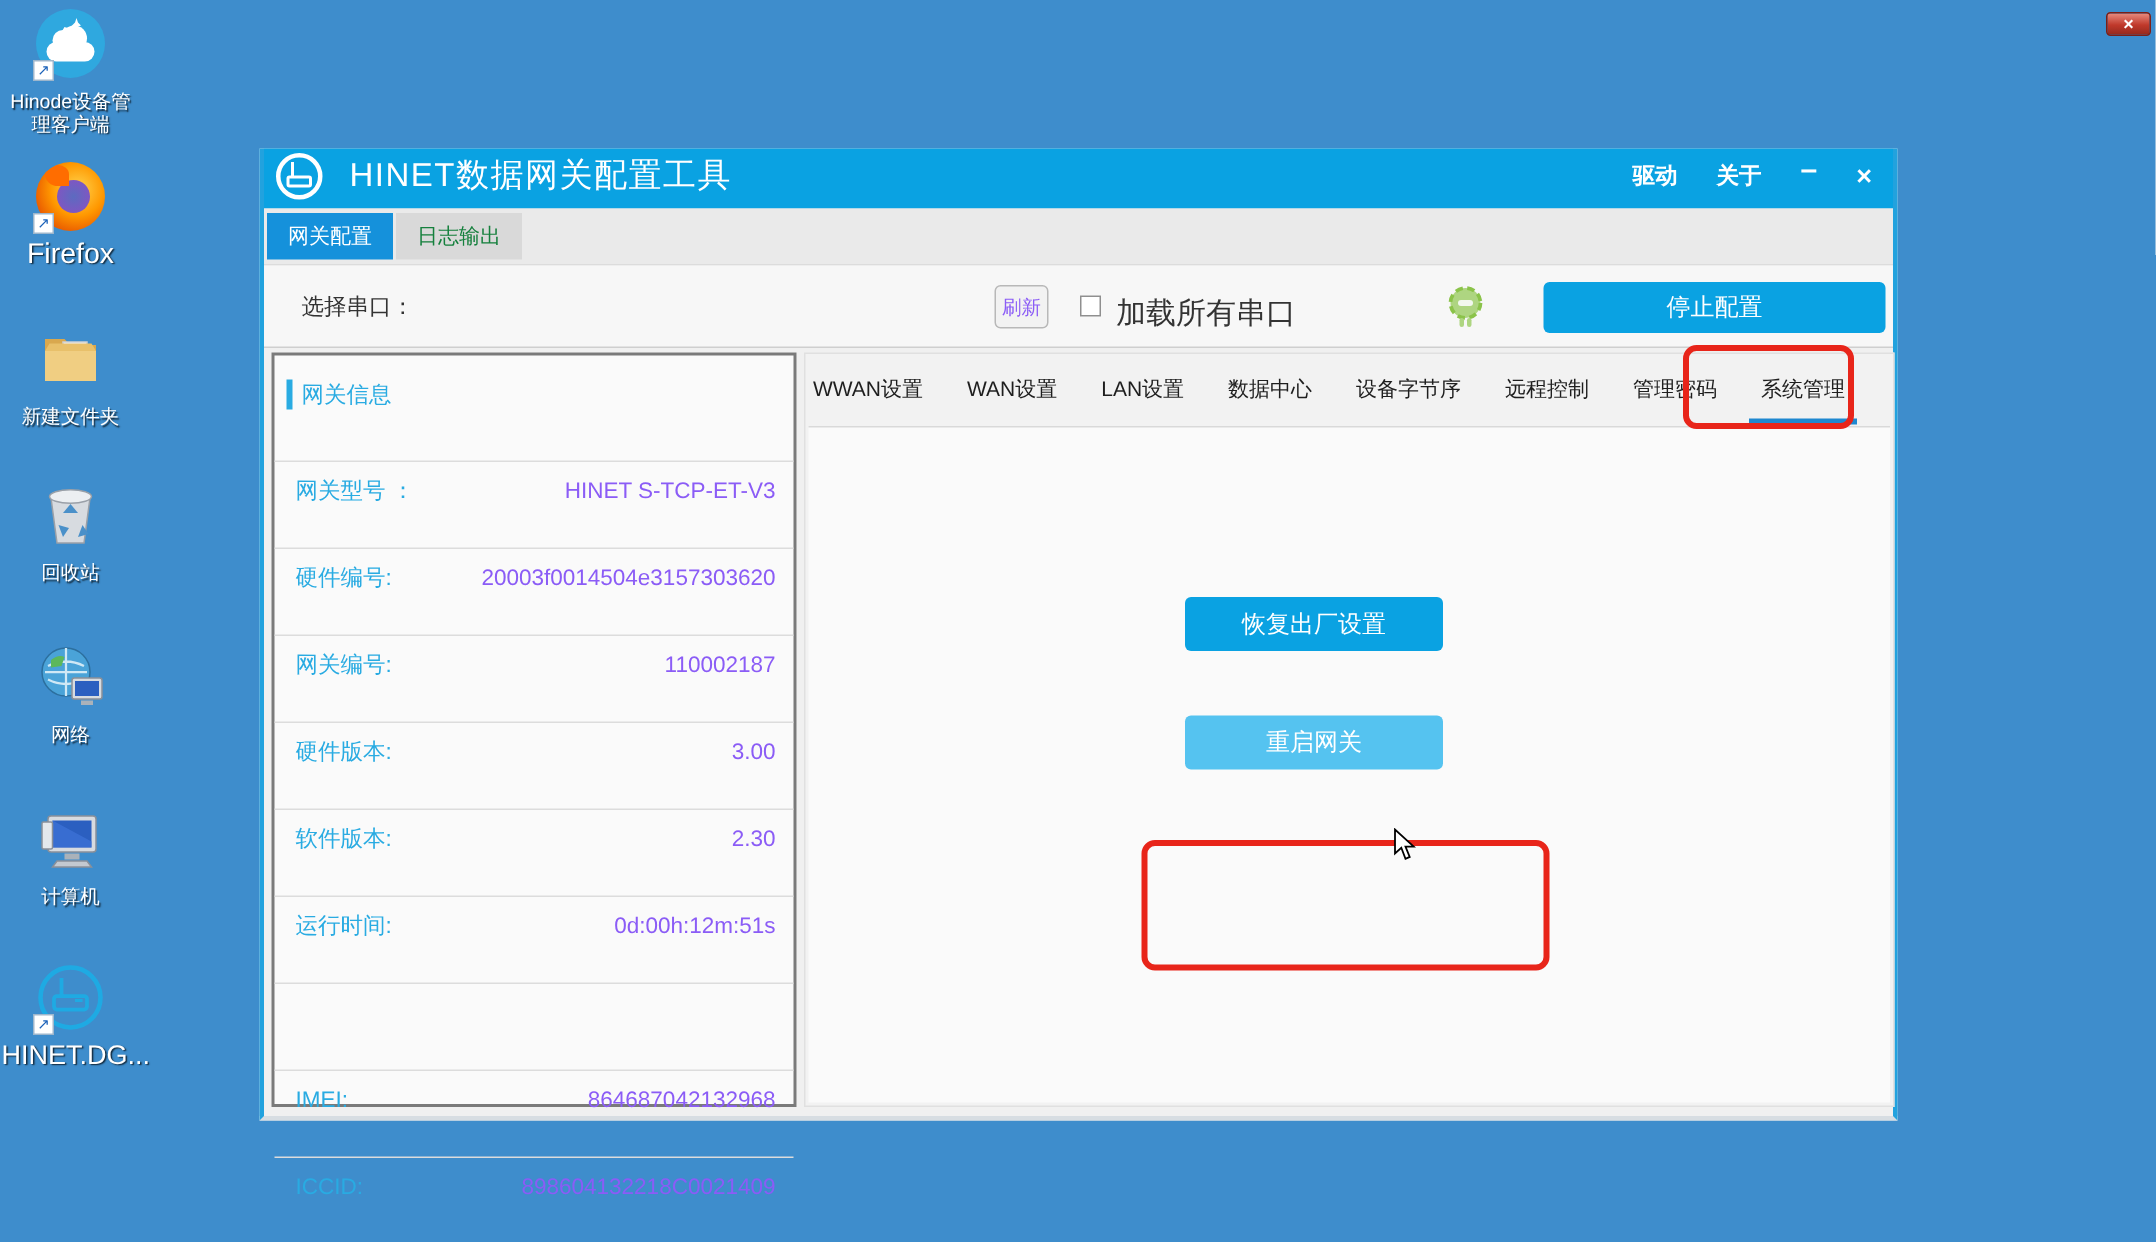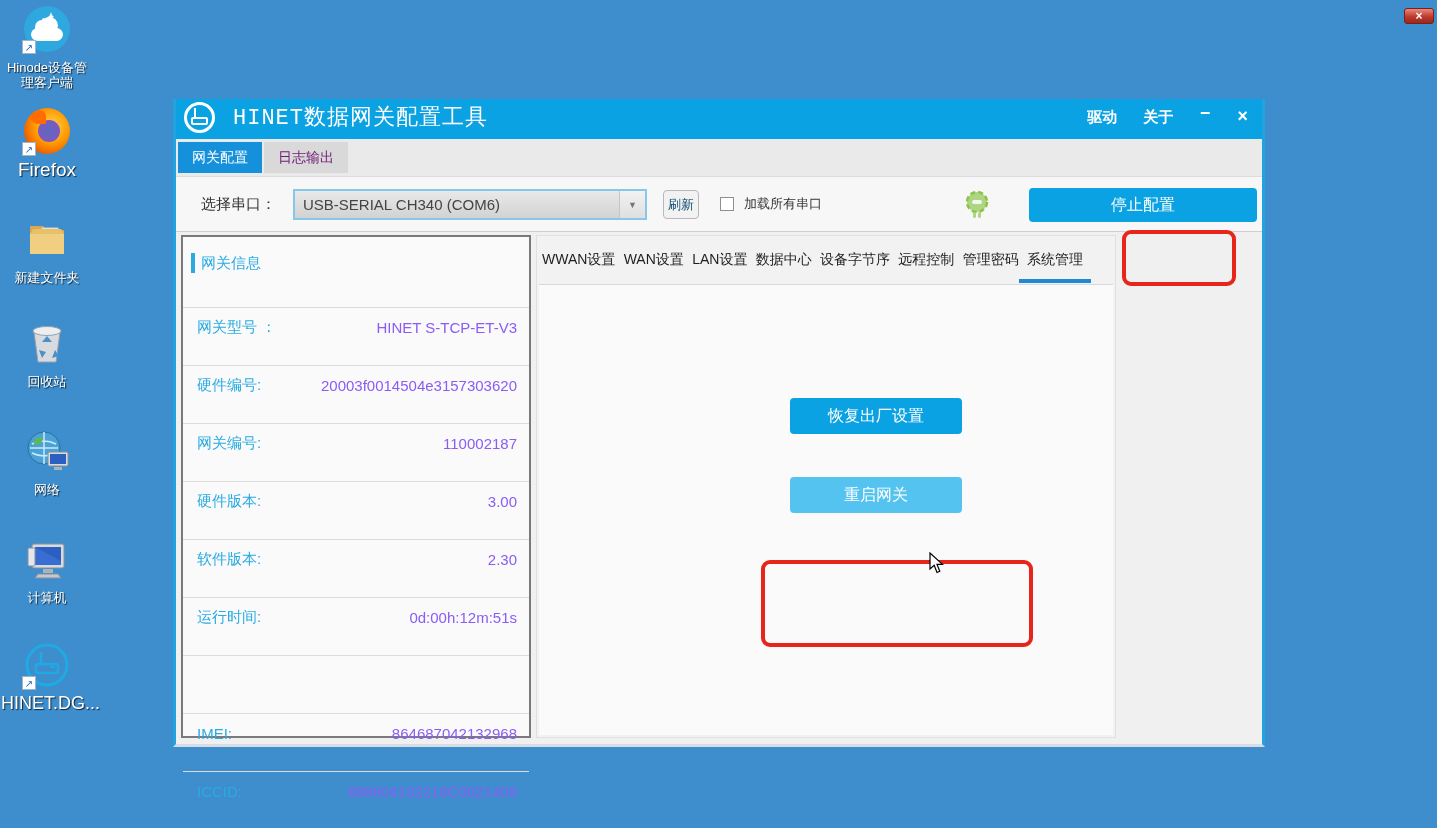--- a/index.html
+++ b/index.html
@@ -18,68 +18,68 @@
   
   .screen-close { position:absolute; left:1404px; top:8px; width:30px; height:16px;
                   background:linear-gradient(#e78a7d,#c0392b 55%,#96291d);
                   border:1px solid #7c1f16; border-radius:3px; color:#fff;
                   font-size:12px; font-weight:bold; line-height:14px; text-align:center; cursor:pointer; }
 
   
   .win { position:absolute; left:173px; top:99px; width:1092px; height:648px;
          background:#f0f0f0; border-left:3px solid #22a2de; border-right:3px solid #22a2de;
          border-bottom:3px solid #d7dde2; }
-  .titlebar { height:40px; background:#0AA2E2; display:flex; align-items:center; padding:0 14px 4px 8px;font-family:Liberation Mono, monospace; }
+  .titlebar { height:40px; background:#0AA2E2; display:flex; align-items:center; padding:0 14px 4px 8px; }
   .logo { width:31px; height:31px; border:3px solid #fff; border-radius:50%; position:relative; flex:0 0 auto; }
   .logo .router { position:absolute; left:4px; top:12px; width:17px; height:8px; border:2px solid #fff; border-radius:2px; }
   .logo .antenna { position:absolute; left:7px; top:3px; width:2px; height:10px; background:#fff; }
   .win-title { color:#fff; font-size:22px; margin-left:18px; letter-spacing:1px; }
   .tb-right { margin-left:auto; display:flex; align-items:center; gap:26px; color:#fff; }
   .tb-btn { font-size:15px; font-weight:bold; cursor:pointer; }
   .tb-min { font-size:20px; line-height:10px; padding-bottom:8px; }
   .tb-close { font-size:18px; }
 
   .main-tabs { height:38px; background:#eaeaea; display:flex; align-items:flex-start;
                padding:3px 0 0 2px; border-bottom:1px solid #dcdcdc; }
   .mtab { height:31px; padding:0 14px; display:flex; align-items:center; font-size:14px;
-          color:#701a75; background:#d9d9d9; margin-right:2px; cursor:pointer; }
+          color:#15803d; background:#d9d9d9; margin-right:2px; cursor:pointer; }
   .mtab.active { background:#1591DB; color:#fff; }
 
   .toolbar { height:55px; background:#f7f7f7; border-bottom:1px solid #cfcfcf; position:relative; }
   .port-label { position:absolute; left:25px; top:18px; font-size:15px; color:#333; }
   .combo { position:absolute; left:117px; top:12px; width:354px; height:31px;
            border:2px solid #86c7ea; background:#fff; display:flex; align-items:center; }
   .combo-field { flex:1; height:100%; background:linear-gradient(#e9e9e9,#d2d2d2);
                  display:flex; align-items:center; padding:0 8px; font-size:15px; color:#444; }
   .combo-arrow { width:26px; height:100%; background:linear-gradient(#f2f2f2,#dfdfdf);
                  display:flex; align-items:center; justify-content:center;
                  color:#777; font-size:9px; border-left:1px solid #c5c5c5; }
   .refresh-btn { position:absolute; left:487px; top:13px; width:36px; height:29px;
                  border:1px solid #b8b8b8; border-radius:4px; background:#f2f2f2;
-                 color:#0c4a6e; font-size:13px; display:flex; align-items:center; justify-content:center; }
+                 color:#8b5cf6; font-size:13px; display:flex; align-items:center; justify-content:center; }
   .chkbox { position:absolute; left:544px; top:20px; width:14px; height:14px;
             border:1px solid #8f8f8f; background:#fff; cursor:pointer; }
-  .chk-label { position:absolute; left:568px; top:18px; font-size:13px; color:#333; }
+  .chk-label { position:absolute; left:568px; top:18px; font-size:20px; color:#333; }
   .android-ic { position:absolute; left:789px; top:13px; width:24px; height:29px; }
   .stop-btn { position:absolute; left:853px; top:11px; width:228px; height:34px;
               background:#0AA2E2; border-radius:4px; color:#fff; font-size:16px;
               display:flex; align-items:center; justify-content:center; cursor:pointer; }
 
   .content { position:absolute; left:0; top:133px; right:0; bottom:0; }
   .left-panel { position:absolute; left:5px; top:3px; width:350px; height:503px;
                 background:#fafafa; border:2px solid #7a7a7a; }
   .lp-header { display:flex; align-items:center; height:52px; padding-left:8px; }
   .lp-bar { width:4px; height:20px; background:#29ABE2; margin-right:6px; }
   .lp-title { font-size:15px; color:#29ABE2; }
   .inforow { height:40px; border-top:1px solid #dcdcdc; display:flex; align-items:center;
              padding:0 12px 0 14px;margin-top:18px; }
   .inforow .k { font-size:15px; color:#29ABE2; white-space:nowrap; }
   .inforow .v { margin-left:auto; font-size:15px; color:#8b5cf6; white-space:nowrap; }
 
-  .right-panel { position:absolute; left:360px; top:3px; width:580px; height:503px;
+  .right-panel { position:absolute; left:360px; top:3px; width:727px; height:503px;
                  background:#f2f2f2; border:1px solid #e0e0e0; }
   .stabs { position:absolute; left:0; top:0; right:0; height:48px; display:flex;
            justify-content:space-between; align-items:center; padding:0 30px 0 3px; }
   .stab { font-size:14px; color:#1e1e1e; cursor:pointer; position:relative; padding:6px 2px; white-space:nowrap; }
   .stab.active::after { content:""; position:absolute; left:-6px; right:-6px; bottom:-8px;
                         height:4px; background:#1E88D0; }
   .rp-body { position:absolute; left:2px; right:2px; top:48px; bottom:2px;
              background:#fafafa; border-top:1px solid #d9d9d9; }
   .panel-btn { position:absolute; left:251px; width:172px; height:36px; border-radius:4px;
                color:#fff; font-size:16px; display:flex; align-items:center; justify-content:center; cursor:pointer; }
@@ -211,24 +211,20 @@
     </div>
   </div>
 
   <div class="main-tabs">
     <div class="mtab active">网关配置</div>
     <div class="mtab">日志输出</div>
   </div>
 
   <div class="toolbar">
     <span class="port-label">选择串口：</span>
-    <div class="combo">
-      <div class="combo-field">USB-SERIAL CH340 (COM6)</div>
-      <div class="combo-arrow">▼</div>
-    </div>
     <div class="refresh-btn">刷新</div>
     <div class="chkbox"></div>
     <span class="chk-label">加载所有串口</span>
     <div class="android-ic">
       <svg width="24" height="29" viewBox="0 0 24 29">
         <circle cx="12" cy="12" r="10" fill="#aed581" stroke="#8bc34a" stroke-width="2.5" stroke-dasharray="5 3"></circle>
         <rect x="7" y="10" width="10" height="4" rx="2" fill="#f2f7ee"></rect>
         <rect x="8" y="22" width="3" height="6" rx="1.5" fill="#aed581"></rect>
         <rect x="13" y="22" width="3" height="6" rx="1.5" fill="#aed581"></rect>
       </svg>

